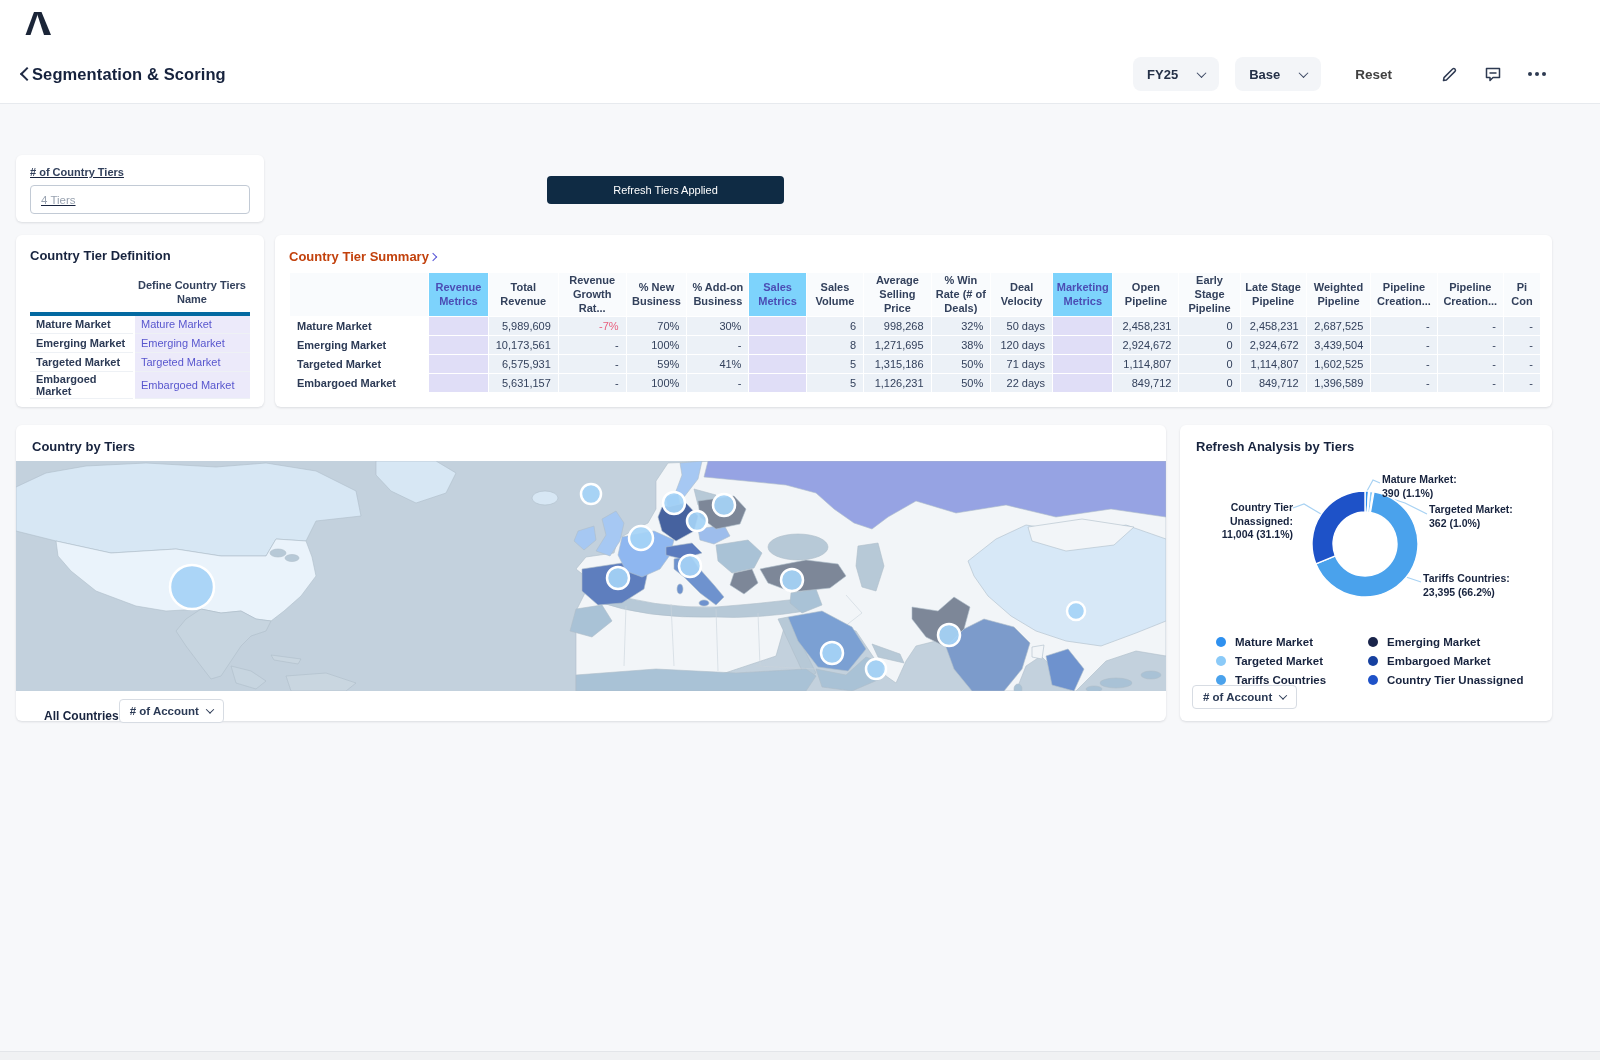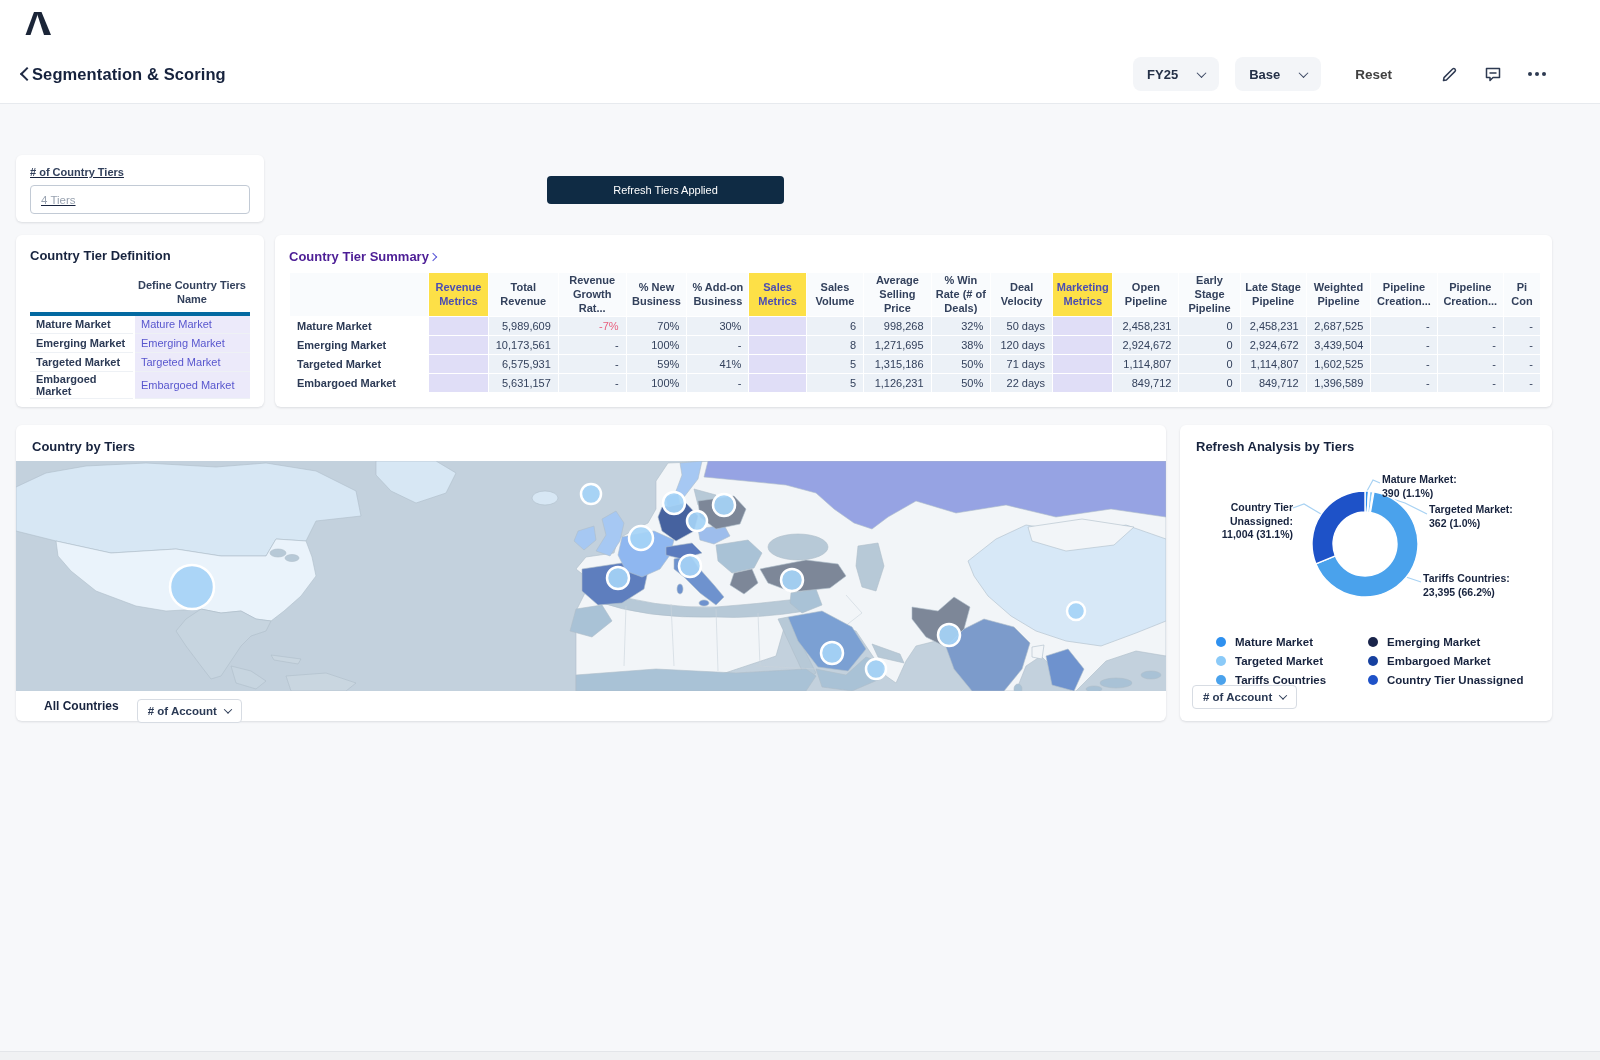--- a/index.html
+++ b/index.html
@@ -53,40 +53,40 @@
   #card-def h2 { margin-bottom:9px; }
   #def-table { width:100%; border-collapse:collapse; font-size:11px; table-layout:fixed; }
   #def-table th { font-size:11px; font-weight:700; color:#33415C; text-align:center; vertical-align:middle;
     padding:5px 2px; line-height:1.3; border-bottom:4px solid #0369a1; height:42px; }
   #def-table td { height:19px; padding:1px 6px; border-bottom:1px solid #EEF1F5; vertical-align:middle; }
   .def-label { font-weight:700; color:#2C3A55; }
   .def-value { background:#ECEAFA; color:#5856CE; border-left:2px solid #fff; cursor:cell; }
 
   
   #card-sum { left:275px; top:131px; width:1277px; height:172px; padding:12px 0 12px 14px; }
-  .sum-title { display:inline-flex; align-items:center; gap:1px; color:#4c1d95; font-size:13px;
+  .sum-title { display:inline-flex; align-items:center; gap:1px; color:#c2410c; font-size:13px;
     font-weight:700; cursor:pointer; }
   .chev-r { width:6px; height:6px; border-right:1.8px solid #5553D7; border-top:1.8px solid #5553D7;
     transform:rotate(45deg); display:inline-block; }
   .table-clip { overflow:hidden; width:1252px; margin-top:7px; }
   #sum-table { border-collapse:separate; border-spacing:1px; table-layout:fixed; font-size:11px; }
   #sum-table th { background:#F9FBFD; font-weight:700; color:#33415C; text-align:center;
     vertical-align:middle; height:36px; line-height:1.25; padding:1px 3px; overflow:hidden; }
-  #sum-table th.group { background:#fde047; color:#4B4DB4; }
+  #sum-table th.group { background:#7dd3fc; color:#4B4DB4; }
   #sum-table td { background:#ECF1F7; color:#33415C; text-align:right; height:18px; padding:0 7px;
     white-space:nowrap; overflow:hidden; cursor:cell; }
   #sum-table td.lav { background:#E0DEF7; }
   #sum-table td.neg { color:#E8607E; }
   #sum-table td.rowlabel { background:#fff; text-align:left; font-weight:700; color:#2C3A55; cursor:default; }
 
   
   #card-map { left:16px; top:321px; width:1150px; height:296px; }
   #card-map h2 { padding:14px 16px 7px; }
   #map { display:block; width:1150px; height:230px; }
-  .map-footer { display:flex; align-items:flex-start; gap:18px; padding:8px 14px 0 28px; }
+  .map-footer { display:flex; align-items:flex-end; padding:8px 14px 0 28px; }
   .allc { font-size:12px; font-weight:700; color:#17233E; }
   .mini-select { border:1px solid #D7DCE3; border-radius:4px; background:#fff; padding:5px 10px;
     font-family:inherit; font-size:11.5px; font-weight:700; color:#2B3A55; display:inline-flex;
     align-items:center; gap:8px; cursor:pointer; }
   .mini-select .chev { width:6px; height:6px; border-width:1.6px; border-color:#2B3A55; }
 
   
   #card-donut { left:1180px; top:321px; width:372px; height:296px; }
   #card-donut h2 { padding:14px 16px 0; }
   .chart-region { position:relative; height:178px; margin-top:2px; }

